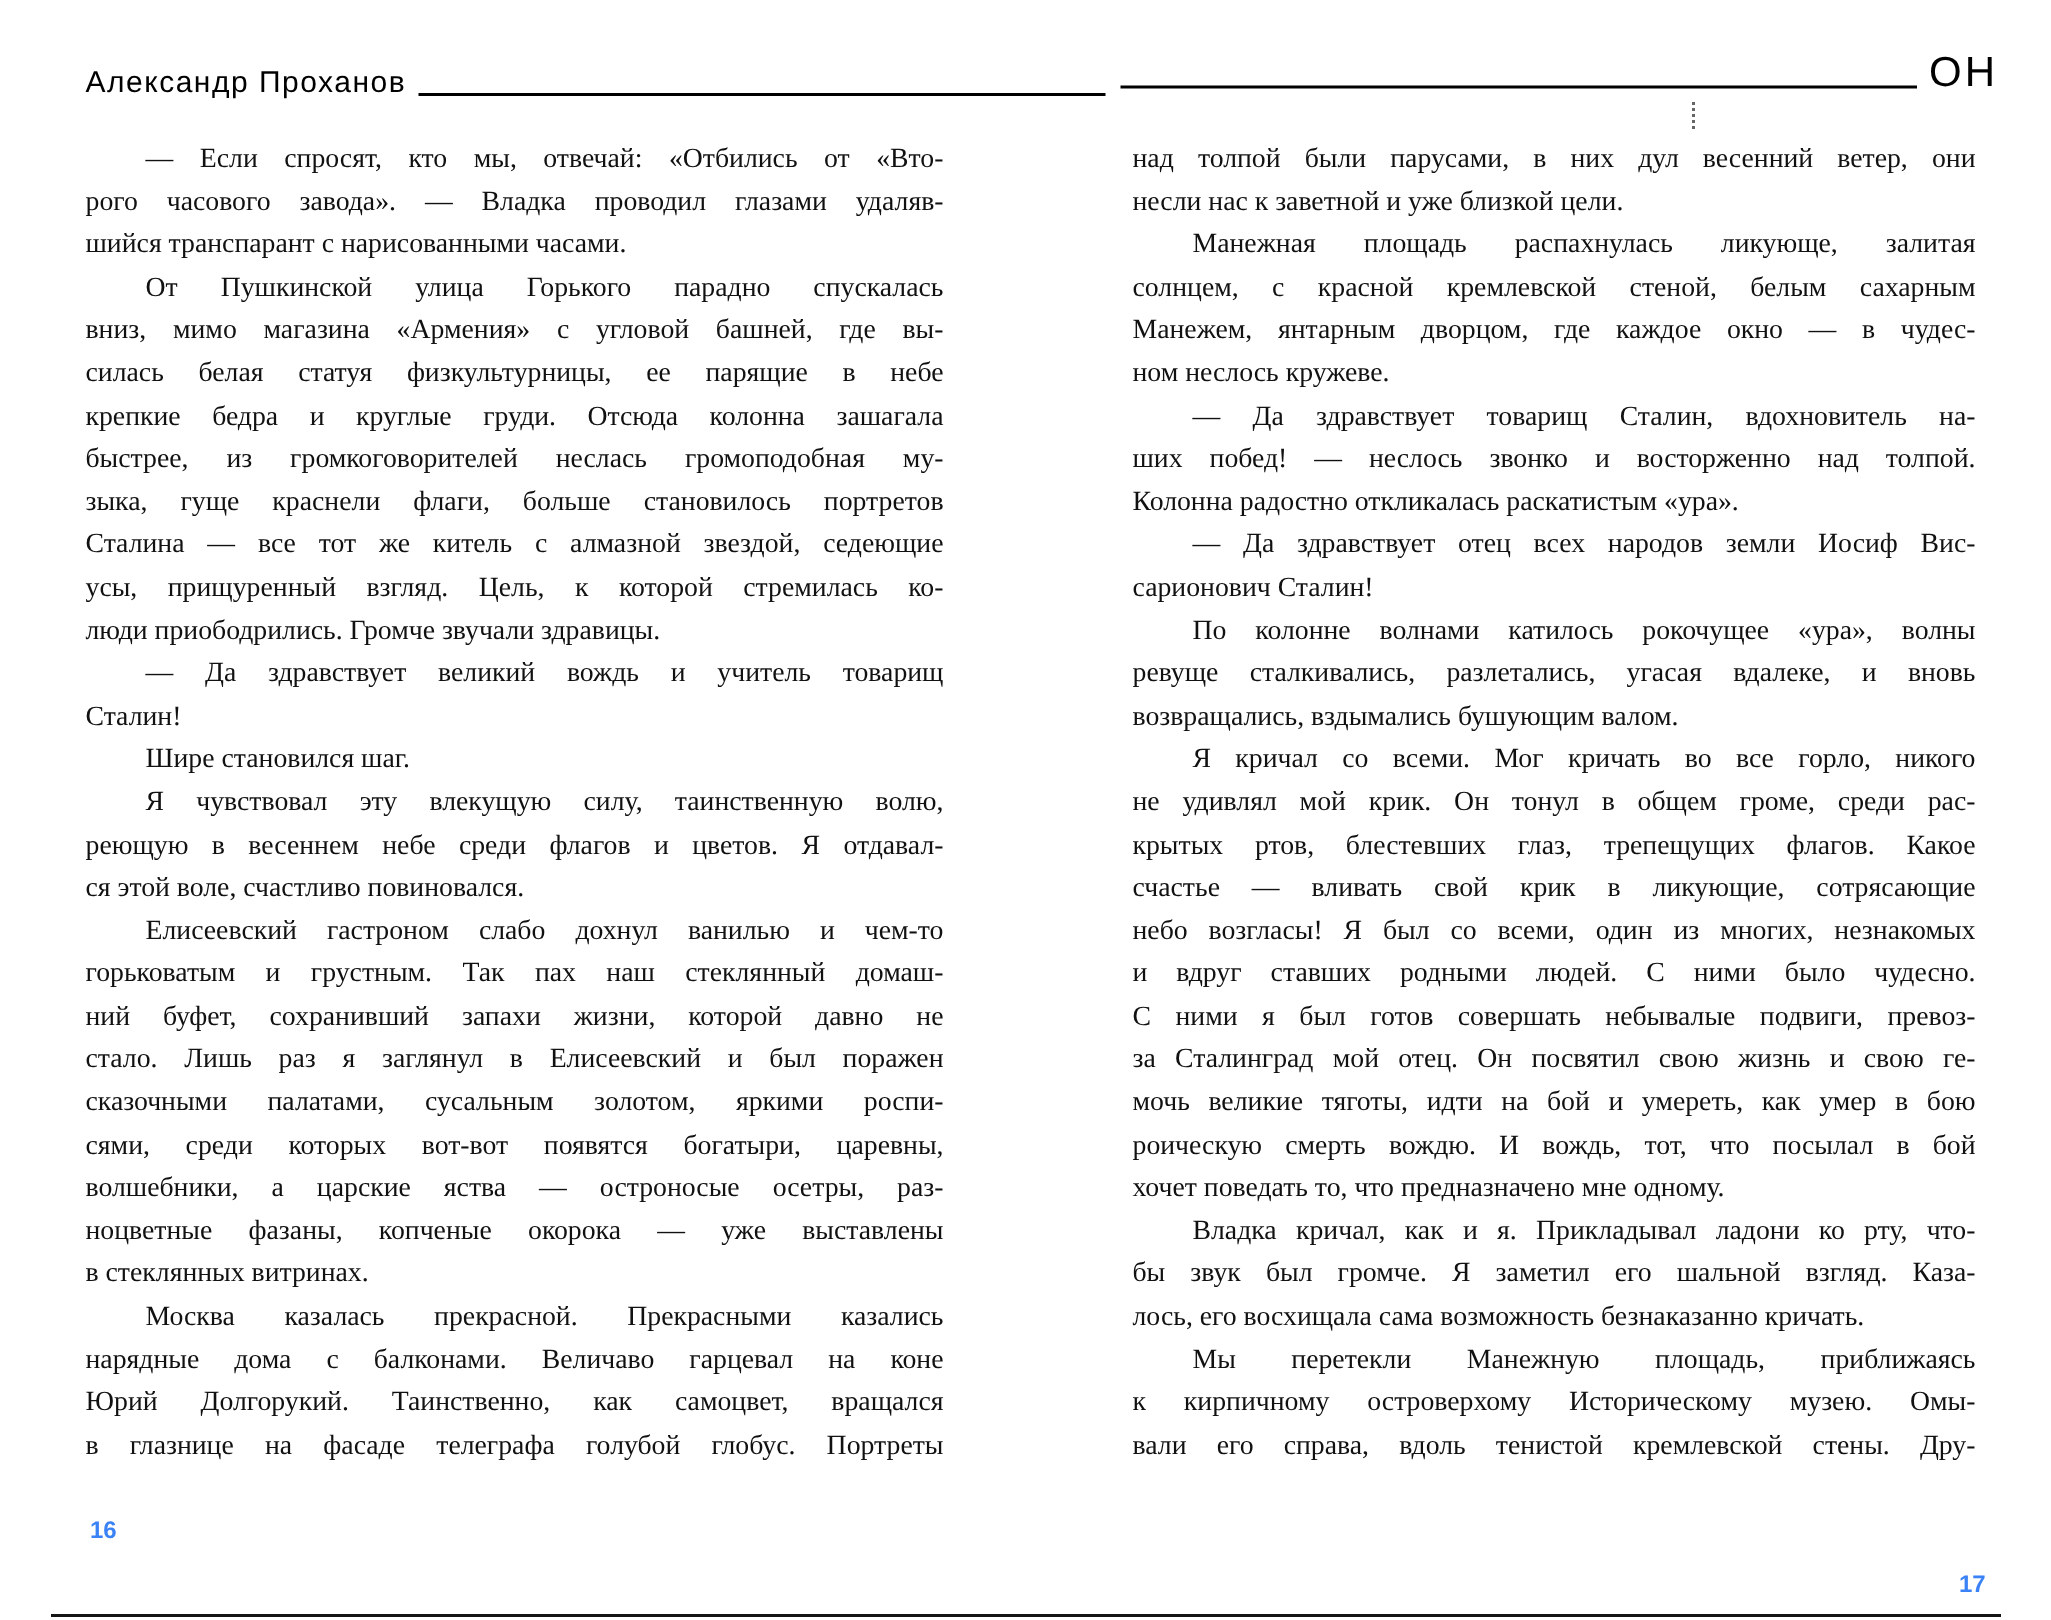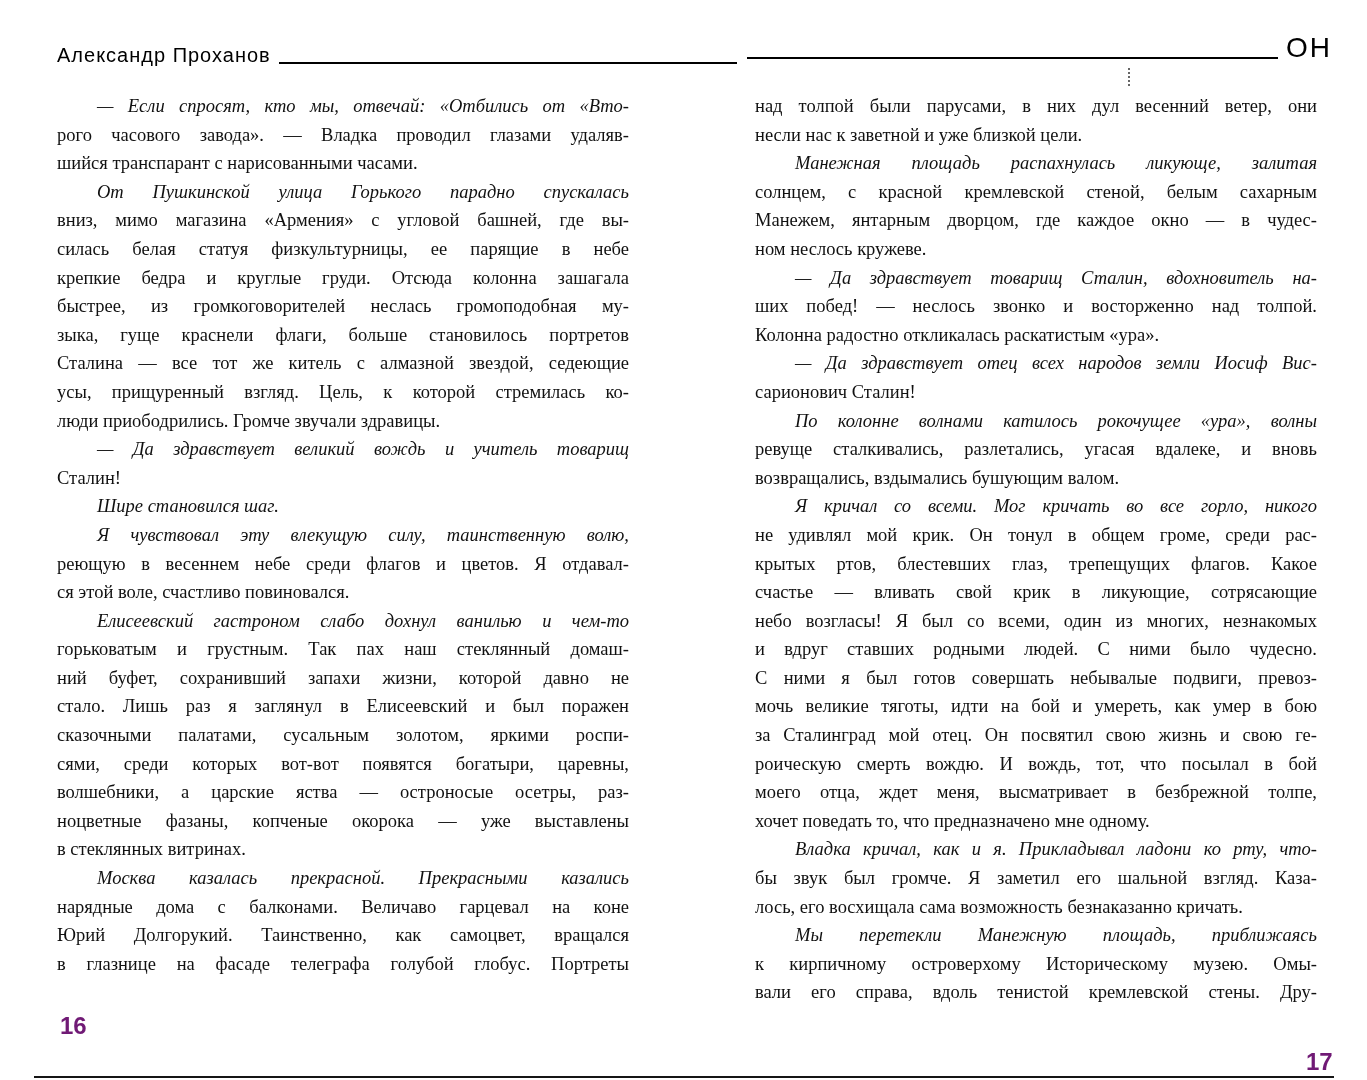--- a/index.html
+++ b/index.html
@@ -58,30 +58,30 @@
     color: #111;
   }
   #left-text  { left: 57px;  width: 572px; }
   #right-text { left: 755px; width: 562px; }
 
   .line {
     text-align: justify;
     text-align-last: justify;
   }
   .line.last { text-align-last: left; }
-  .line.indent { text-indent: 40px; font-style: italic; }
+  .line.indent { text-indent: 40px; }
 
   
   .page-number {
     position: absolute;
     top: 1012px;
     font-family: "Liberation Sans", "DejaVu Sans", sans-serif;
     font-weight: 700;
-    font-size: 24px;
-    color: #701a75;
+    font-size: 16px;
+    color: #3b82f6;
   }
   #left-page-number  { left: 60px; }
   #right-page-number { left: 1306px; margin-top: 36px; }
 
   
   #bottom-edge-line {
     position: absolute;
     left: 34px;
     bottom: 2px;
     width: 1300px;
@@ -163,24 +163,23 @@
       <div class="line indent">По колонне волнами катилось рокочущее «ура», волны</div>
       <div class="line">ревуще сталкивались, разлетались, угасая вдалеке, и вновь</div>
       <div class="line last">возвращались, вздымались бушующим валом.</div>
       <div class="line indent">Я кричал со всеми. Мог кричать во все горло, никого</div>
       <div class="line">не удивлял мой крик. Он тонул в общем громе, среди рас-</div>
       <div class="line">крытых ртов, блестевших глаз, трепещущих флагов. Какое</div>
       <div class="line">счастье — вливать свой крик в ликующие, сотрясающие</div>
       <div class="line">небо возгласы! Я был со всеми, один из многих, незнакомых</div>
       <div class="line">и вдруг ставших родными людей. С ними было чудесно.</div>
       <div class="line">С ними я был готов совершать небывалые подвиги, превоз-</div>
+      <div class="line">за Сталинград мой отец. Он посвятил свою жизнь и свою ге-</div>
       <div class="line">мочь великие тяготы, идти на бой и умереть, как умер в бою</div>
-      <div class="line">за Сталинград мой отец. Он посвятил свою жизнь и свою ге-</div>
       <div class="line">роическую смерть вождю. И вождь, тот, что посылал в бой</div>
-      <div class="line">моего отца, ждет меня, высматривает в безбрежной толпе,</div>
       <div class="line last">хочет поведать то, что предназначено мне одному.</div>
       <div class="line indent">Владка кричал, как и я. Прикладывал ладони ко рту, что-</div>
       <div class="line">бы звук был громче. Я заметил его шальной взгляд. Каза-</div>
       <div class="line last">лось, его восхищала сама возможность безнаказанно кричать.</div>
       <div class="line indent">Мы перетекли Манежную площадь, приближаясь</div>
       <div class="line">к кирпичному островерхому Историческому музею. Омы-</div>
       <div class="line">вали его справа, вдоль тенистой кремлевской стены. Дру-</div>
     </div>
 
   <div class="page-number" id="left-page-number">16</div>

